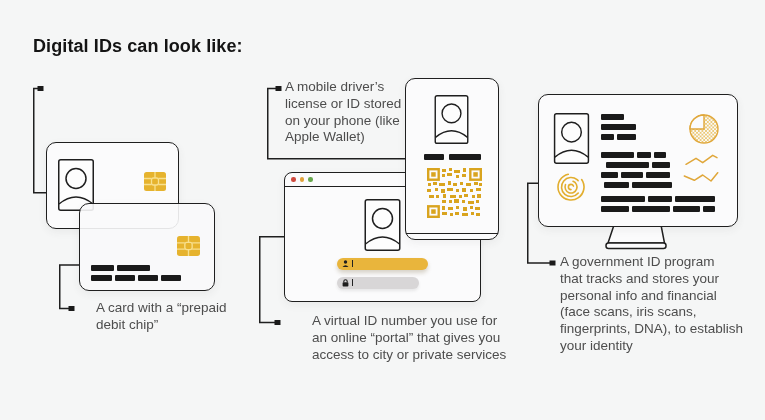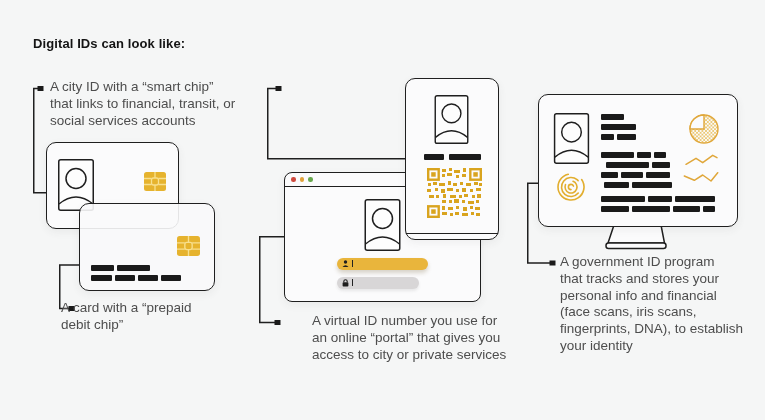--- a/index.html
+++ b/index.html
@@ -1,19 +1,19 @@
 <!DOCTYPE html>
 <html style="--background: #f5f6f6; --title: #141414; --text: #4d4d4d; --outline: #1f1f1f; --bar-black: #1a1a1a; --gold: #e0a73a; --gold-deep: #d9a41f; --chip-gold: #e6b32e; --field-gold: #e9b53c; --field-gray: #d8d6d7; --dot-red: #cf4a3e; --dot-amber: #e1a23b; --dot-green: #67a74c;"><head>
 <meta charset="utf-8">
 <style>
   html,body{margin:0;padding:0;}
   body{font-family:"Liberation Sans",sans-serif;background:#e9e9ec;}
   .canvas{position:relative;width:765px;height:420px;background:var(--background,#f5f6f6);overflow:hidden;}
 
-  .title{position:absolute;left:33px;top:36px;font-size:13px;font-weight:bold;color:var(--title,#141414);letter-spacing:.1px;}
+  .title{position:absolute;left:33px;top:36px;font-size:18px;font-weight:bold;color:var(--title,#141414);letter-spacing:.1px;}
 
   .annotation{position:absolute;font-size:13.5px;line-height:16.8px;color:var(--text,#4d4d4d);white-space:pre-line;}
 
   .connector-layer{position:absolute;left:0;top:0;width:765px;height:420px;z-index:0;pointer-events:none;}
 
   .card,.window,.phone,.monitor{position:absolute;border:1.5px solid var(--outline,#1f1f1f);border-radius:10px;background:#fbfbfc;box-shadow:0 3px 8px rgba(70,70,70,.07);}
   .card1{left:46px;top:142px;width:131px;height:85px;z-index:1;}
   .card2{left:79px;top:203px;width:134px;height:86px;z-index:2;background:rgba(250,250,251,.9);}
 
   .photo-frame{position:absolute;}
@@ -57,25 +57,26 @@
       <rect x="37.5" y="86" width="6" height="5"></rect>
       <rect x="68.5" y="306" width="6" height="5"></rect>
       <rect x="275.5" y="86" width="6" height="5"></rect>
       <rect x="274.5" y="320" width="6" height="5"></rect>
       <rect x="549.5" y="260.5" width="6" height="5"></rect>
     </g>
   </svg>
 
   <div class="title">Digital IDs can look like:</div>
 
-  <div class="annotation" style="left:50px;top:79px;">A city ID with a “smart chip”
-that links to financial, transit, or
-social services accounts</div>
-  <div class="annotation" style="left:61px;top:300px;">A card with a “prepaid
+  <div class="annotation" style="left:96px;top:300px;">A card with a “prepaid
 debit chip”</div>
+  <div class="annotation" style="left:285px;top:79px;">A mobile driver’s
+license or ID stored
+on your phone (like
+Apple Wallet)</div>
   <div class="annotation" style="left:284px;top:313px;margin-left:28px;">A virtual ID number you use for
 an online “portal” that gives you
 access to city or private services</div>
   <div class="annotation" style="left:560px;top:254px;">A government ID program
 that tracks and stores your
 personal info and financial
 (face scans, iris scans,
 fingerprints, DNA), to establish
 your identity</div>
 

